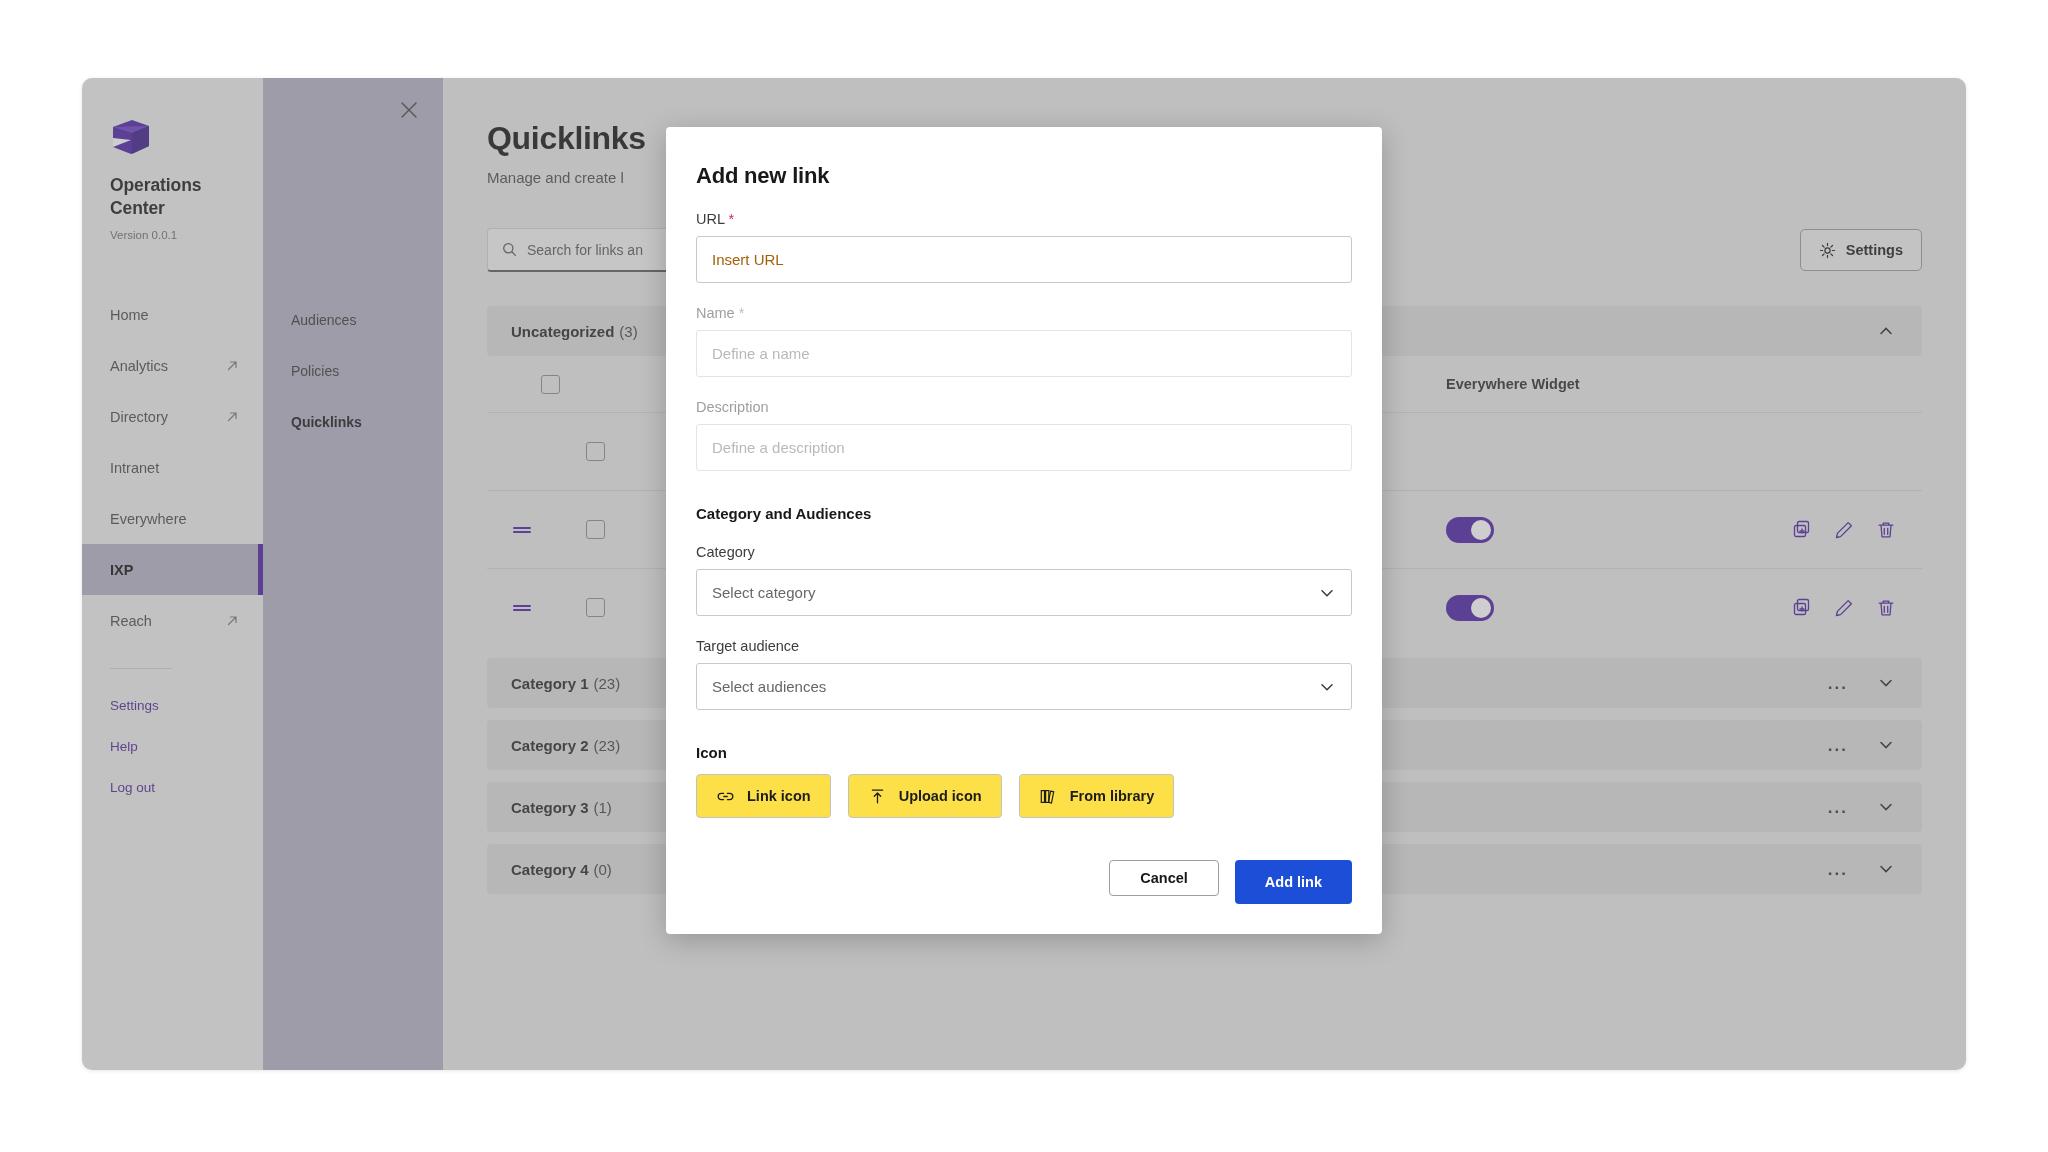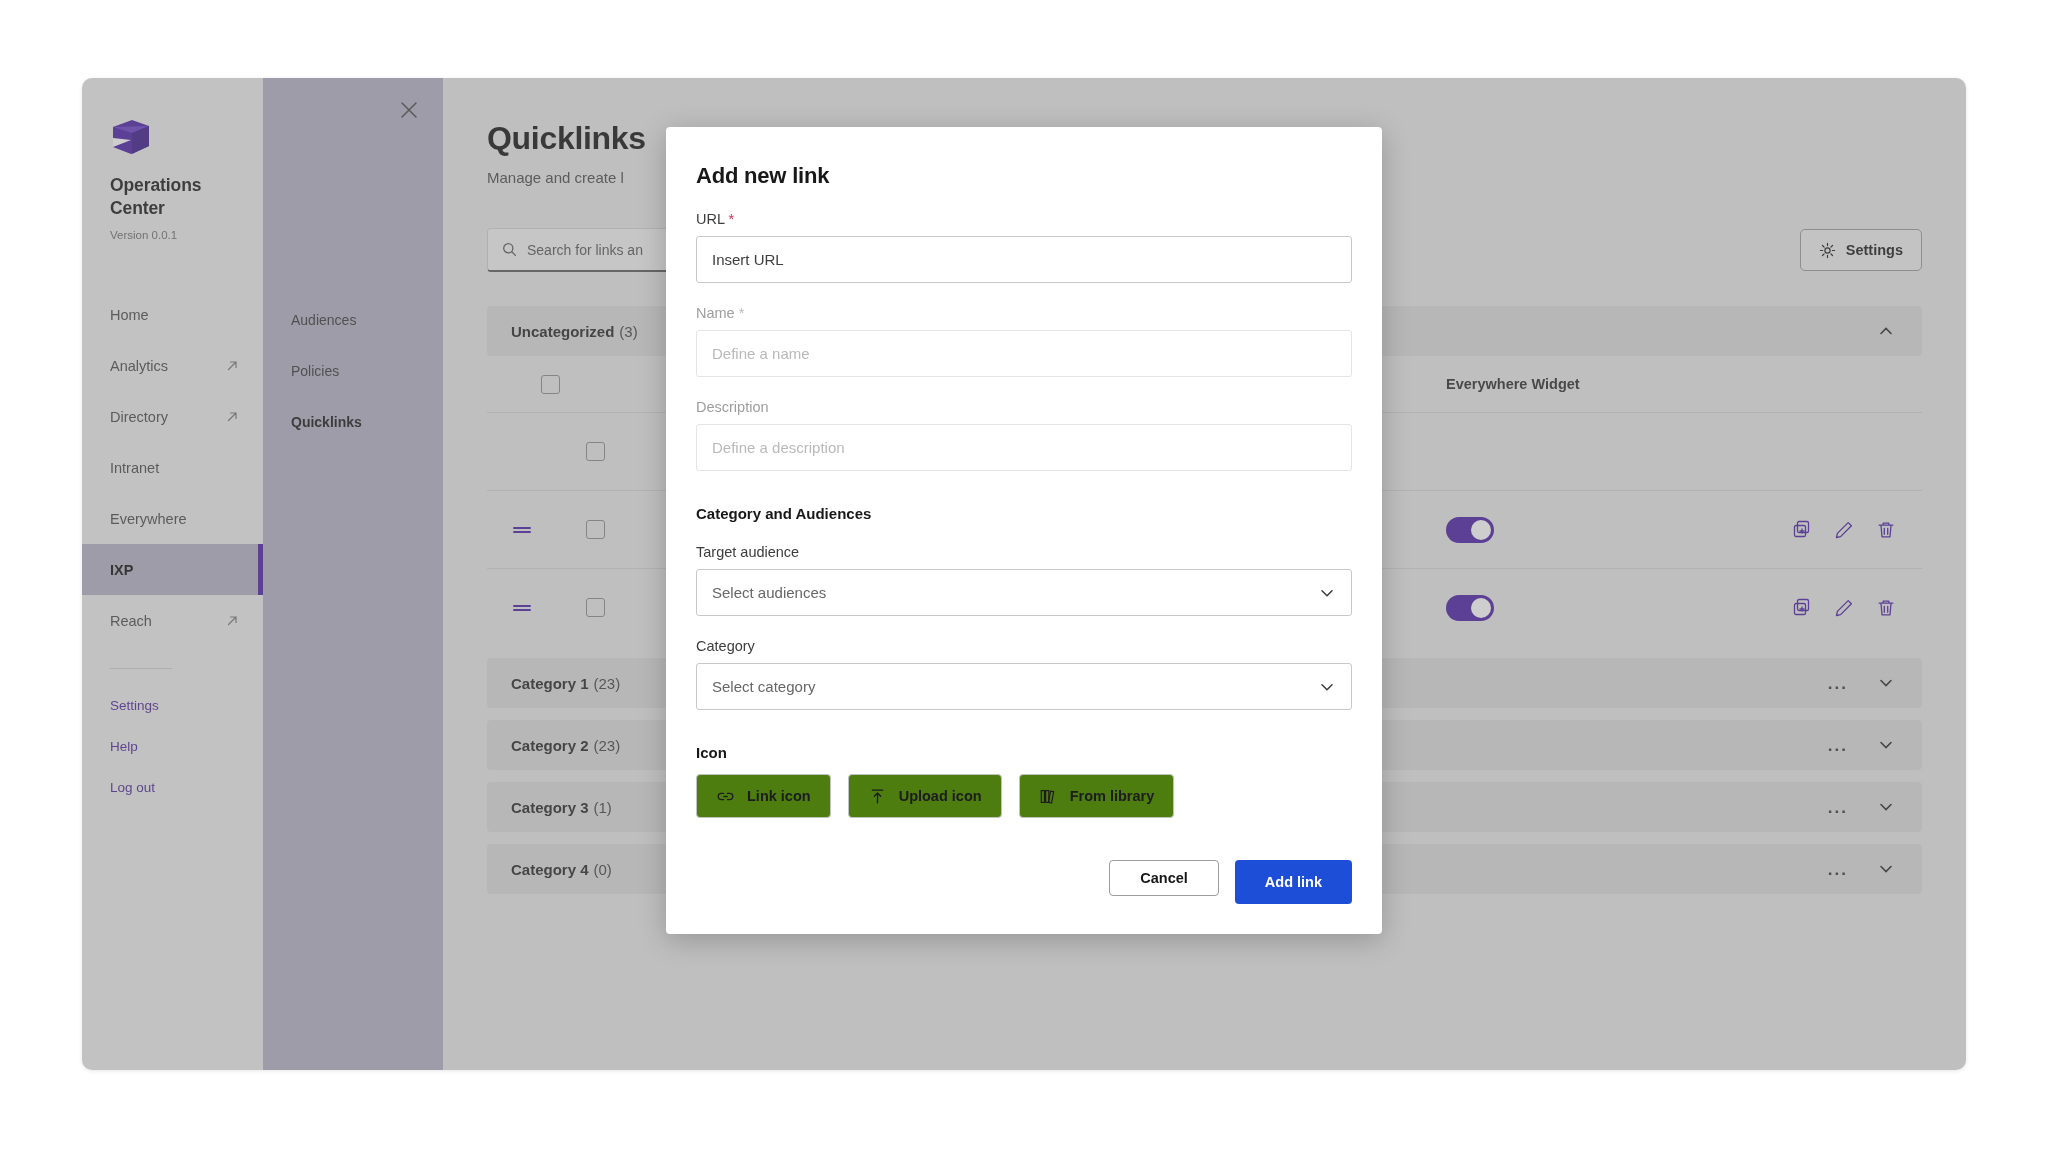--- a/index.html
+++ b/index.html
@@ -205,39 +205,39 @@
   }
   .field-label.dim { color: #9e9e9e; }
   .req { color: #d0304a; }
   .req.dim { color: #bdbdbd; }
   .text-input {
     width: 100%; height: 47px;
     border: 1px solid #c9c9c9; border-radius: 3px;
     background: #fff;
     display: flex; align-items: center;
     padding: 0 15px;
-    font-size: 15px; color: #404040;
+    font-size: 15px; color: #a16207;
   }
   .text-input.disabled { border-color: #e4e4e4; color: #b9b9b9; }
   .section-title {
     margin-top: 34px;
     font-size: 15px; font-weight: 700; color: #181818;
   }
   .select-input {
     width: 100%; height: 47px;
     border: 1px solid #c9c9c9; border-radius: 3px;
     background: #fff;
     display: flex; align-items: center; justify-content: space-between;
     padding: 0 15px;
     font-size: 15px; color: #676767; cursor: pointer;
   }
   .icon-row { margin-top: 13px; display: flex; gap: 17px; }
   .icon-btn {
     height: 44px; padding: 0 19px;
-    border: 1px solid #c2c2c2; border-radius: 4px; background: #4d7c0f;
+    border: 1px solid #c2c2c2; border-radius: 4px; background: #fde047;
     display: flex; align-items: center; gap: 12px;
     font-size: 14.5px; font-weight: 700; color: #1d1d1d; cursor: pointer;
   }
   .modal-footer {
     margin-top: 42px; display: flex; justify-content: flex-end; gap: 16px;
   }
   .btn-cancel {
     height: 36px; padding: 0 30px;
     border: 1px solid #9d9d9d; border-radius: 4px; background: #fff;
     font-size: 14.5px; font-weight: 700; color: #171717; cursor: pointer;
@@ -544,35 +544,35 @@
     <div class="field">
       <span class="field-label dim">Description</span>
       <div class="text-input disabled">
         <span>Define a description</span>
       </div>
     </div>
 
     <div class="section-title">Category and Audiences</div>
 
     <div class="field">
-      <span class="field-label">Target audience</span>
+      <span class="field-label">Category</span>
       <div class="select-input">
-        <span>Select audiences</span>
+        <span>Select category</span>
         <span class="ic">
           <svg width="18" height="18" viewBox="0 0 18 18">
               <path d="M4 6.8L9 11.8L14 6.8" stroke="#3a3a3a" stroke-width="1.5" fill="none" stroke-linecap="round"></path>
             </svg>
         </span>
       </div>
     </div>
 
     <div class="field">
-      <span class="field-label">Category</span>
+      <span class="field-label">Target audience</span>
       <div class="select-input">
-        <span>Select category</span>
+        <span>Select audiences</span>
         <span class="ic">
           <svg width="18" height="18" viewBox="0 0 18 18">
               <path d="M4 6.8L9 11.8L14 6.8" stroke="#3a3a3a" stroke-width="1.5" fill="none" stroke-linecap="round"></path>
             </svg>
         </span>
       </div>
     </div>
 
     <div class="section-title">Icon</div>
     <div class="icon-row">

